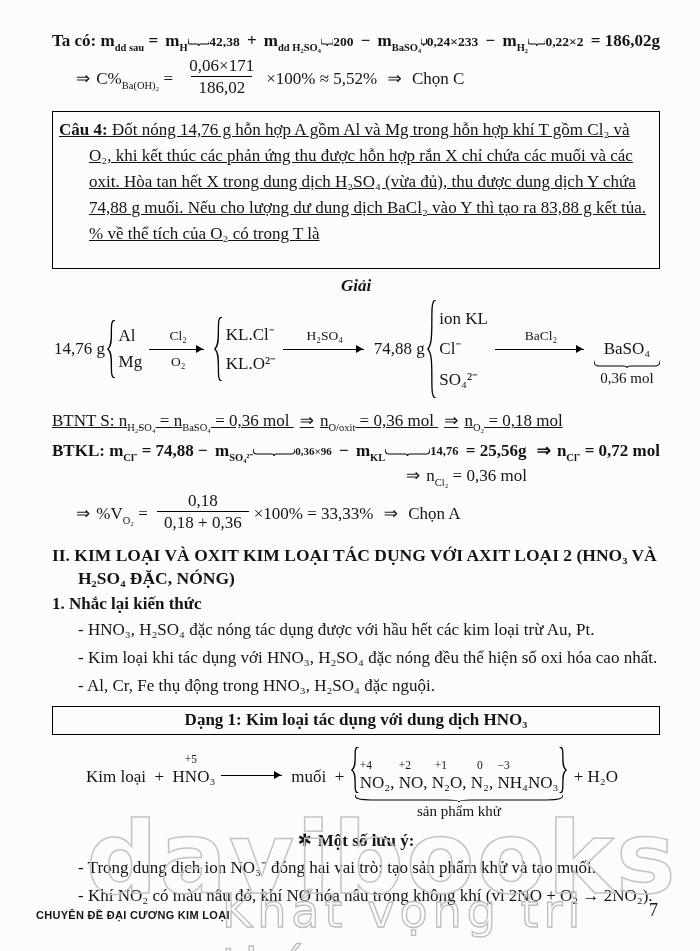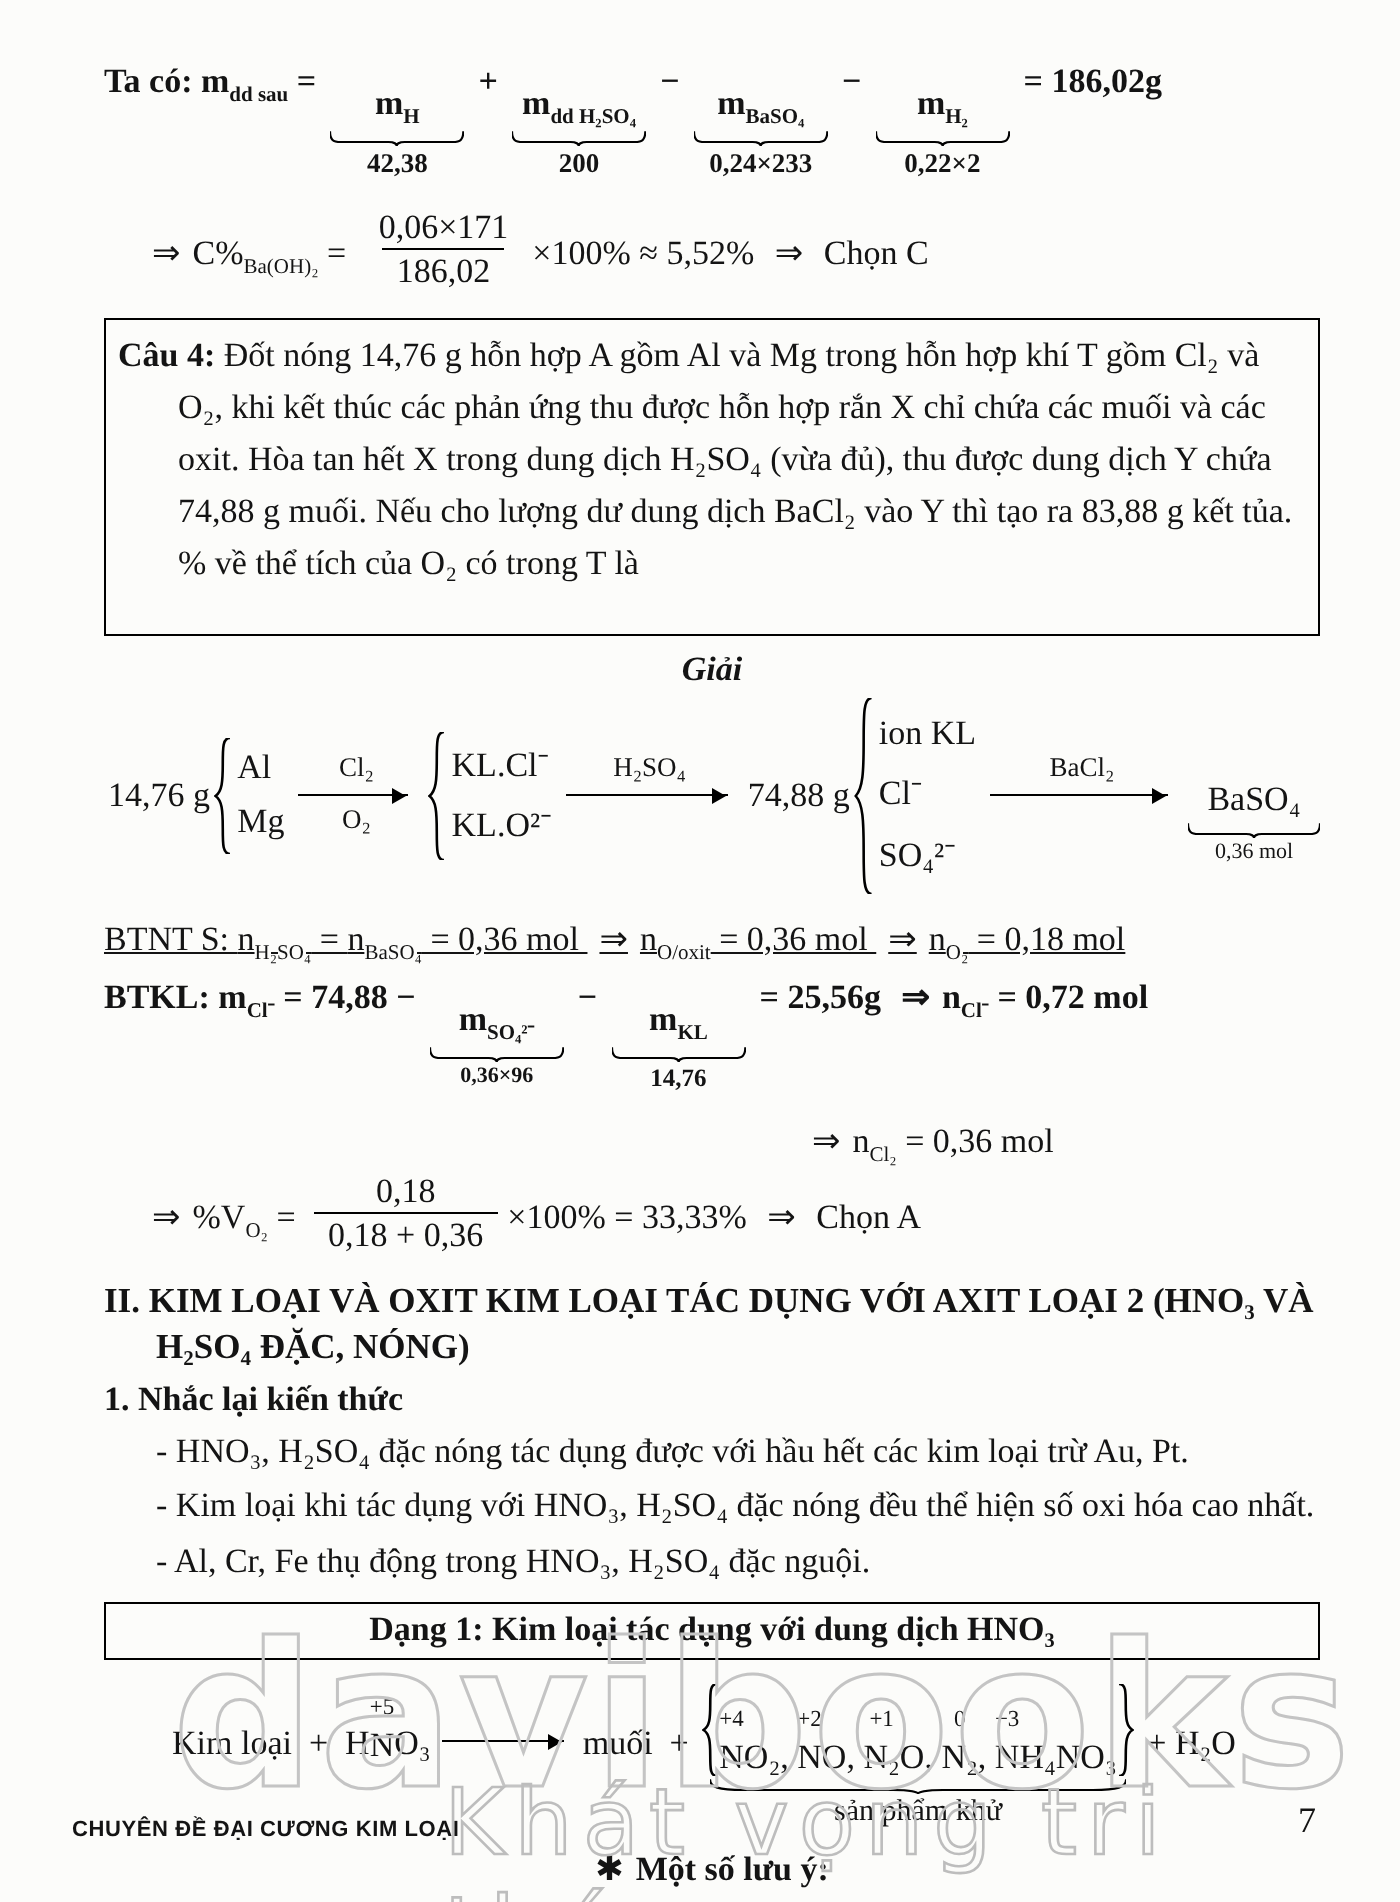--- a/index.html
+++ b/index.html
@@ -8,32 +8,32 @@
     background:#fcfcfa;color:#141414;
     font-family:"Liberation Serif", serif;font-size:17px;
   }
   .content{position:relative;z-index:1;padding:30px 40px 0 52px;}
 
   
   sub{font-size:10.5px;line-height:0;vertical-align:-4.5px;}
   .op{margin:0 6px;}
   .mline{display:flex;align-items:flex-start;line-height:1.35;flex-wrap:nowrap;white-space:pre;font-weight:bold;}
   .mtxt{white-space:pre;}
-  .uterm{display:inline-flex;flex-direction:column;align-items:center;margin:11px 3px;}
+  .uterm{display:inline-flex;flex-direction:row;align-items:center;margin:0 3px;}
   .uterm .utop{white-space:pre;}
   .ub{display:block;width:100%;height:8px;margin-top:1px;}
   .ubot{font-size:13.5px;line-height:1.2;margin-top:1px;white-space:pre;}
   .frac{display:inline-flex;flex-direction:column;align-items:center;text-align:center;
         vertical-align:middle;margin:0 5px;transform:translateY(-2px);}
   .frac .fr-num{padding:0 7px;line-height:1.25;}
   .frac .fr-den{border-top:1.3px solid #000;padding:0 7px;line-height:1.3;}
   .fracline{display:flex;align-items:center;line-height:1.2;white-space:pre;}
 
   
-  .qbox{border:1.7px solid #000;margin:10px 0 4px 0;padding:5px 8px 22px 6px;}
+  .qbox{border:1.7px solid #000;margin:10px 0 4px 0;padding:5px 8px 22px 6px;text-decoration:underline;}
   .q-para{margin:0;padding-left:30px;text-indent:-30px;line-height:1.52;}
   .q-label{font-weight:bold;}
   .q-answers{display:flex;margin-top:3px;padding-left:14px;line-height:1.3;}
   .q-answers .ans{width:144px;white-space:pre;}
   .q-answers .ans:last-child{width:auto;}
   .ak{font-weight:bold;margin-right:4px;}
 
   .giai{text-align:center;font-weight:bold;font-style:italic;margin:7px 0 4px 0;}
 
   
@@ -187,21 +187,21 @@
     <span class="rxa">
       <span class="lbl">BaCl₂</span>
       <span class="shaft" style="width:92px;"></span>
       <span class="spacer"></span>
     </span>
     <span class="prodcol">
       <span>BaSO₄</span>
       <svg class="ub" style="width:66px;" viewBox="0 0 100 12" preserveAspectRatio="none">
           <path d="M0,1 C0,7 2,9 8,9 L44,9 C48,9 50,10.5 50,12 C50,10.5 52,9 56,9 L92,9 C98,9 100,7 100,1" fill="none" stroke="#000" stroke-width="1.1" vector-effect="non-scaling-stroke"></path>
         </svg>
-      <span class="ubot" style="font-size:11px;">0,36 mol</span>
+      <span class="ubot" style="font-size:15px;">0,36 mol</span>
     </span>
   </div>
 
   <p class="pline"><span>BTNT S: </span><span><span>n</span><sub>H₂SO₄</sub></span><span> = </span><span><span>n</span><sub>BaSO₄</sub></span><span> = 0,36 mol </span><span class="op">⇒</span><span><span>n</span><sub>O/oxit</sub></span><span> = 0,36 mol </span><span class="op">⇒</span><span><span>n</span><sub>O₂</sub></span><span> = 0,18 mol</span></p>
 
   <div class="mline" style="margin-top:2px;">
     <span class="mtxt">BTKL: </span>
     <span class="mtxt"><span>m</span><sub>Cl⁻</sub></span>
     <span class="mtxt"> = 74,88 − </span>
     <span class="uterm">

